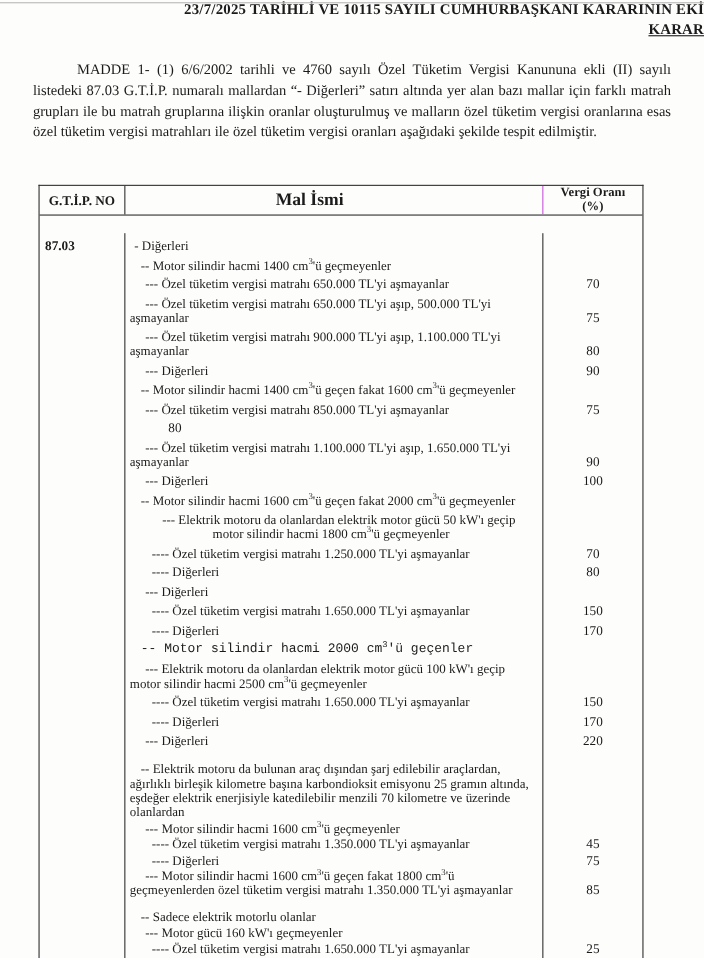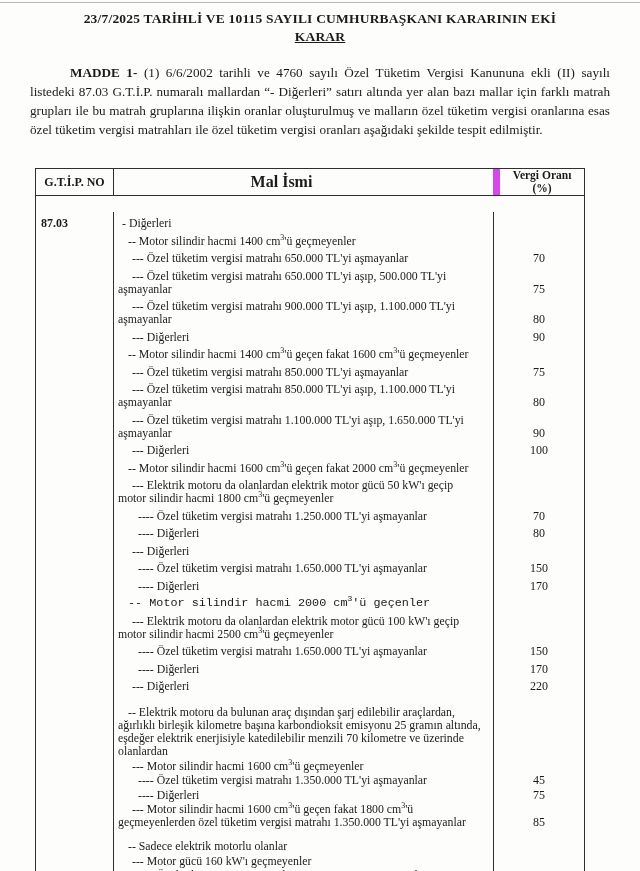--- a/index.html
+++ b/index.html
@@ -7,40 +7,40 @@
   body { font-family:"Liberation Serif","DejaVu Serif",serif; color:#1b1b1b; }
   .page {
     position:relative; width:640px; height:871px; margin:0 auto;
     background:#fdfdfc; overflow:hidden;
     -webkit-font-smoothing:antialiased;
   }
   .scan-topline {
     position:absolute; top:2px; left:0; width:100%; height:1px;
     background:#b9b9b9;
   }
-  .doc-title { text-align:center; padding-top:10px; font-weight:bold; font-size:13.5px; line-height:17px; letter-spacing:.2px; }
+  .doc-title { text-align:right; font-weight:bold; font-size:13.5px; line-height:17px; letter-spacing:.2px; }
   .doc-title .t2 { display:inline-block; text-decoration:underline; margin-top:1px; }
   .intro {
     margin:18px 30px 0 30px; width:580px;
     font-size:13.2px; line-height:19px; text-align:justify;
     text-indent:40px;
   }
-  .intro b { font-weight:bold; }
+  .intro b { font-weight:normal; }
 
   .ttable {
     position:absolute; left:35px; top:168px; width:550px; bottom:0;
     border:1.4px solid #2f2f2f; border-bottom:none;
     display:flex; flex-direction:column;
     font-size:11.8px;
     gap:16px;
   }
   .thead { display:flex; height:30px; border-bottom:1.2px solid #2f2f2f; font-weight:bold; }
   .th-gtip { width:78px; border-right:1px solid #2f2f2f; display:flex; align-items:center; justify-content:center; font-size:12px; }
   .th-mal  { flex:1; display:flex; align-items:center; justify-content:center; font-size:16px; }
-  .th-vergi{ width:91px; border-left:7px solid #d946ef; display:flex; flex-direction:column; align-items:center; justify-content:center; font-size:11.5px; line-height:13px;margin-left:44px; }
+  .th-vergi{ width:91px; border-left:1px solid #d946ef; display:flex; flex-direction:column; align-items:center; justify-content:center; font-size:11.5px; line-height:13px;margin-left:44px; }
   .tbody { flex:1; display:flex; }
   .gtip-col { width:78px; border-right:1px solid #2f2f2f; padding:4px 0 0 5px; font-weight:bold; font-size:12px; }
   .content-col { flex:1; position:relative; padding-top:5px; }
   .content-col::after { content:""; position:absolute; top:0; right:90px; bottom:0; width:1px; background:#2f2f2f; }
   .trow { display:flex; align-items:stretch; margin-bottom:4.5px; }
   .trow.tight { margin-bottom:1.5px; }
   .tlabel { flex:1; line-height:13px; padding-left:4px; padding-right:10px; }
   .ind-1 .tlabel { text-indent:4px; }
   .ind-2 .tlabel { text-indent:10px; }
   .ind-3 .tlabel { text-indent:14px; }
@@ -99,36 +99,35 @@
           </div>
           <div class="trow ind-2">
             <div class="tlabel">-- Motor silindir hacmi 1400 cm<sup>3</sup>'ü geçen fakat 1600 cm<sup>3</sup>'ü geçmeyenler</div>
             <div class="trate"></div>
           </div>
           <div class="trow ind-3">
             <div class="tlabel">--- Özel tüketim vergisi matrahı 850.000 TL'yi aşmayanlar</div>
             <div class="trate">75</div>
           </div>
           <div class="trow ind-3">
-            <div class="tlabel">--- Özel tüketim vergisi matrahı 850.000 TL'yi aşıp, 1.100.000 TL'yi aşmayanlar</div>
             <div class="trate">80</div>
           </div>
           <div class="trow ind-3">
             <div class="tlabel">--- Özel tüketim vergisi matrahı 1.100.000 TL'yi aşıp, 1.650.000 TL'yi aşmayanlar</div>
             <div class="trate">90</div>
           </div>
           <div class="trow ind-3">
             <div class="tlabel">--- Diğerleri</div>
             <div class="trate">100</div>
           </div>
           <div class="trow ind-2">
             <div class="tlabel">-- Motor silindir hacmi 1600 cm<sup>3</sup>'ü geçen fakat 2000 cm<sup>3</sup>'ü geçmeyenler</div>
             <div class="trate"></div>
           </div>
-          <div class="trow ind-3" style="margin-top: 3px;">
+          <div class="trow ind-3" style="margin-top: 3px; text-align: center;">
             <div class="tlabel">--- Elektrik motoru da olanlardan elektrik motor gücü 50 kW'ı geçip motor silindir hacmi 1800 cm<sup>3</sup>'ü geçmeyenler</div>
             <div class="trate"></div>
           </div>
           <div class="trow ind-4" style="margin-top: 3px;">
             <div class="tlabel">---- Özel tüketim vergisi matrahı 1.250.000 TL'yi aşmayanlar</div>
             <div class="trate">70</div>
           </div>
           <div class="trow ind-4">
             <div class="tlabel">---- Diğerleri</div>
             <div class="trate">80</div>

